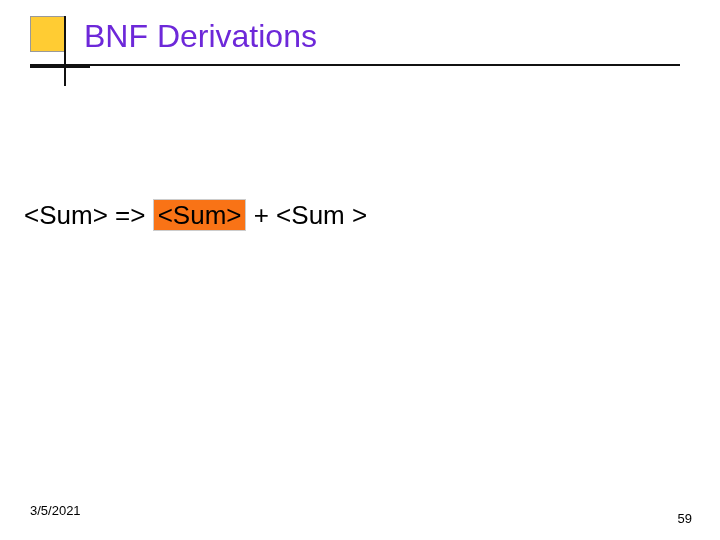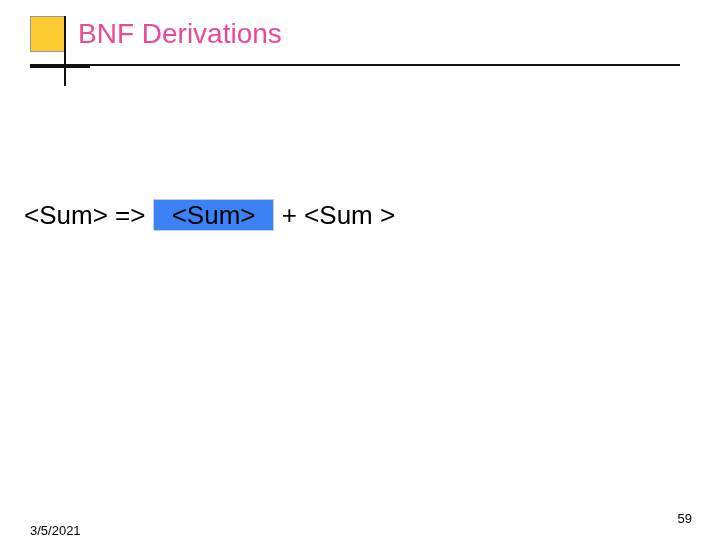--- a/index.html
+++ b/index.html
@@ -19,23 +19,23 @@
   }
   .title-block {
     position: absolute;
     top: 8px;
     left: 0;
     width: 100%;
   }
   .title-text {
     position: absolute;
     top: 10px;
-    left: 78px;
-    font-size: 28px;
-    color: #ec4899;
+    left: 84px;
+    font-size: 32px;
+    color: #6d28d9;
     font-family: Verdana, Geneva, sans-serif;
   }
   .accent-square {
     position: absolute;
     top: 8px;
     left: 30px;
     width: 34px;
     height: 34px;
     background: #ffcc33;
     border: 1px solid #999;
@@ -95,27 +95,27 @@
   .derivation {
     position: absolute;
     top: 200px;
     left: 24px;
     font-size: 26px;
     font-family: Verdana, Geneva, sans-serif;
     color: #000;
     white-space: nowrap;
   }
   .hl {
-    background: #3b82f6;
-    padding: 0 18px;
+    background: #f97316;
+    padding: 0 4px;
     border: 1px solid #ccc;
   }
   .footer-date {
     position: absolute;
-    bottom: 2px;
+    bottom: 22px;
     left: 30px;
     font-size: 13px;
     color: #000;
     font-family: Verdana, Geneva, sans-serif;
   }
   .footer-page {
     position: absolute;
     bottom: 14px;
     right: 28px;
     font-size: 13px;

